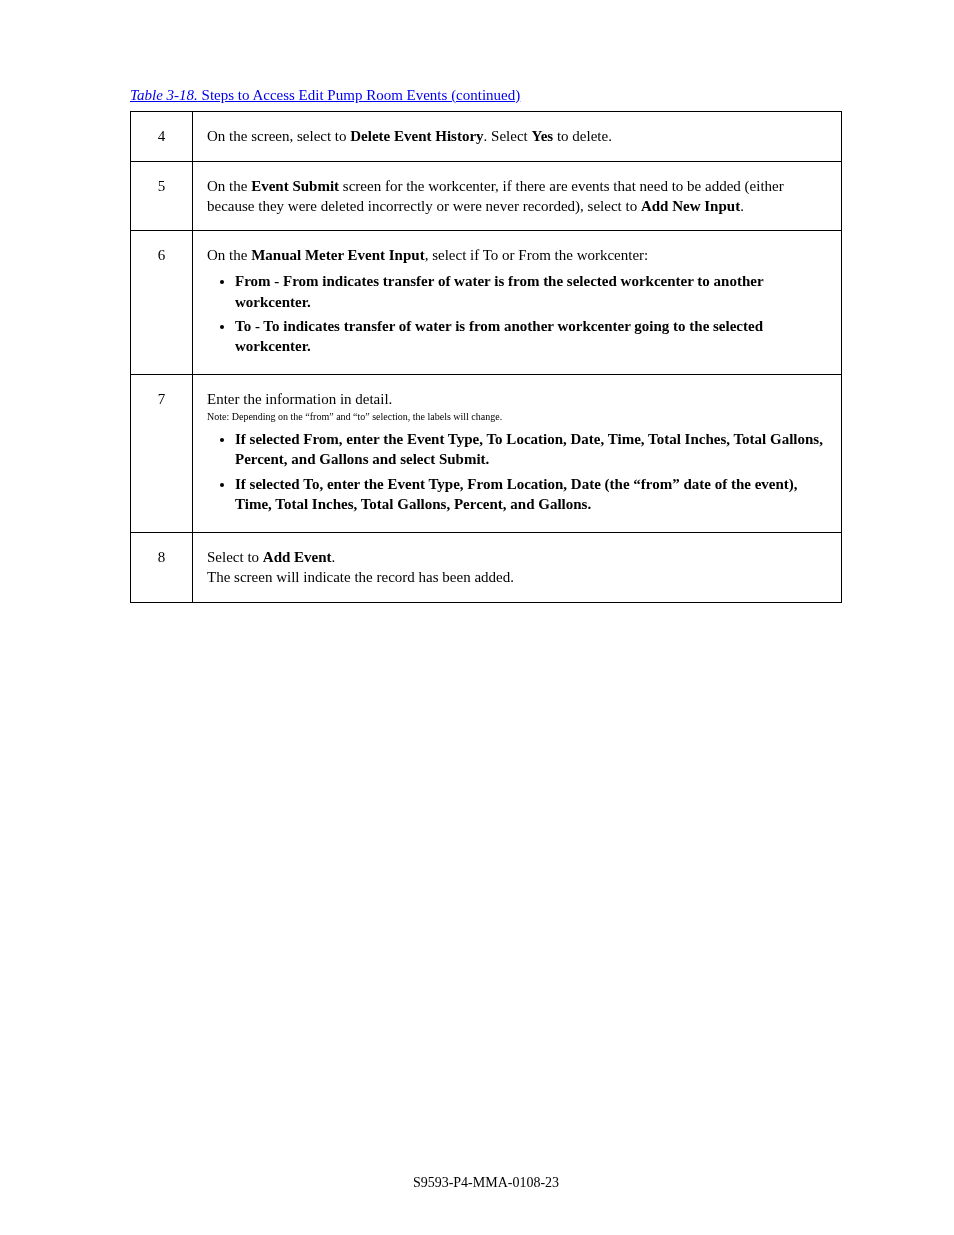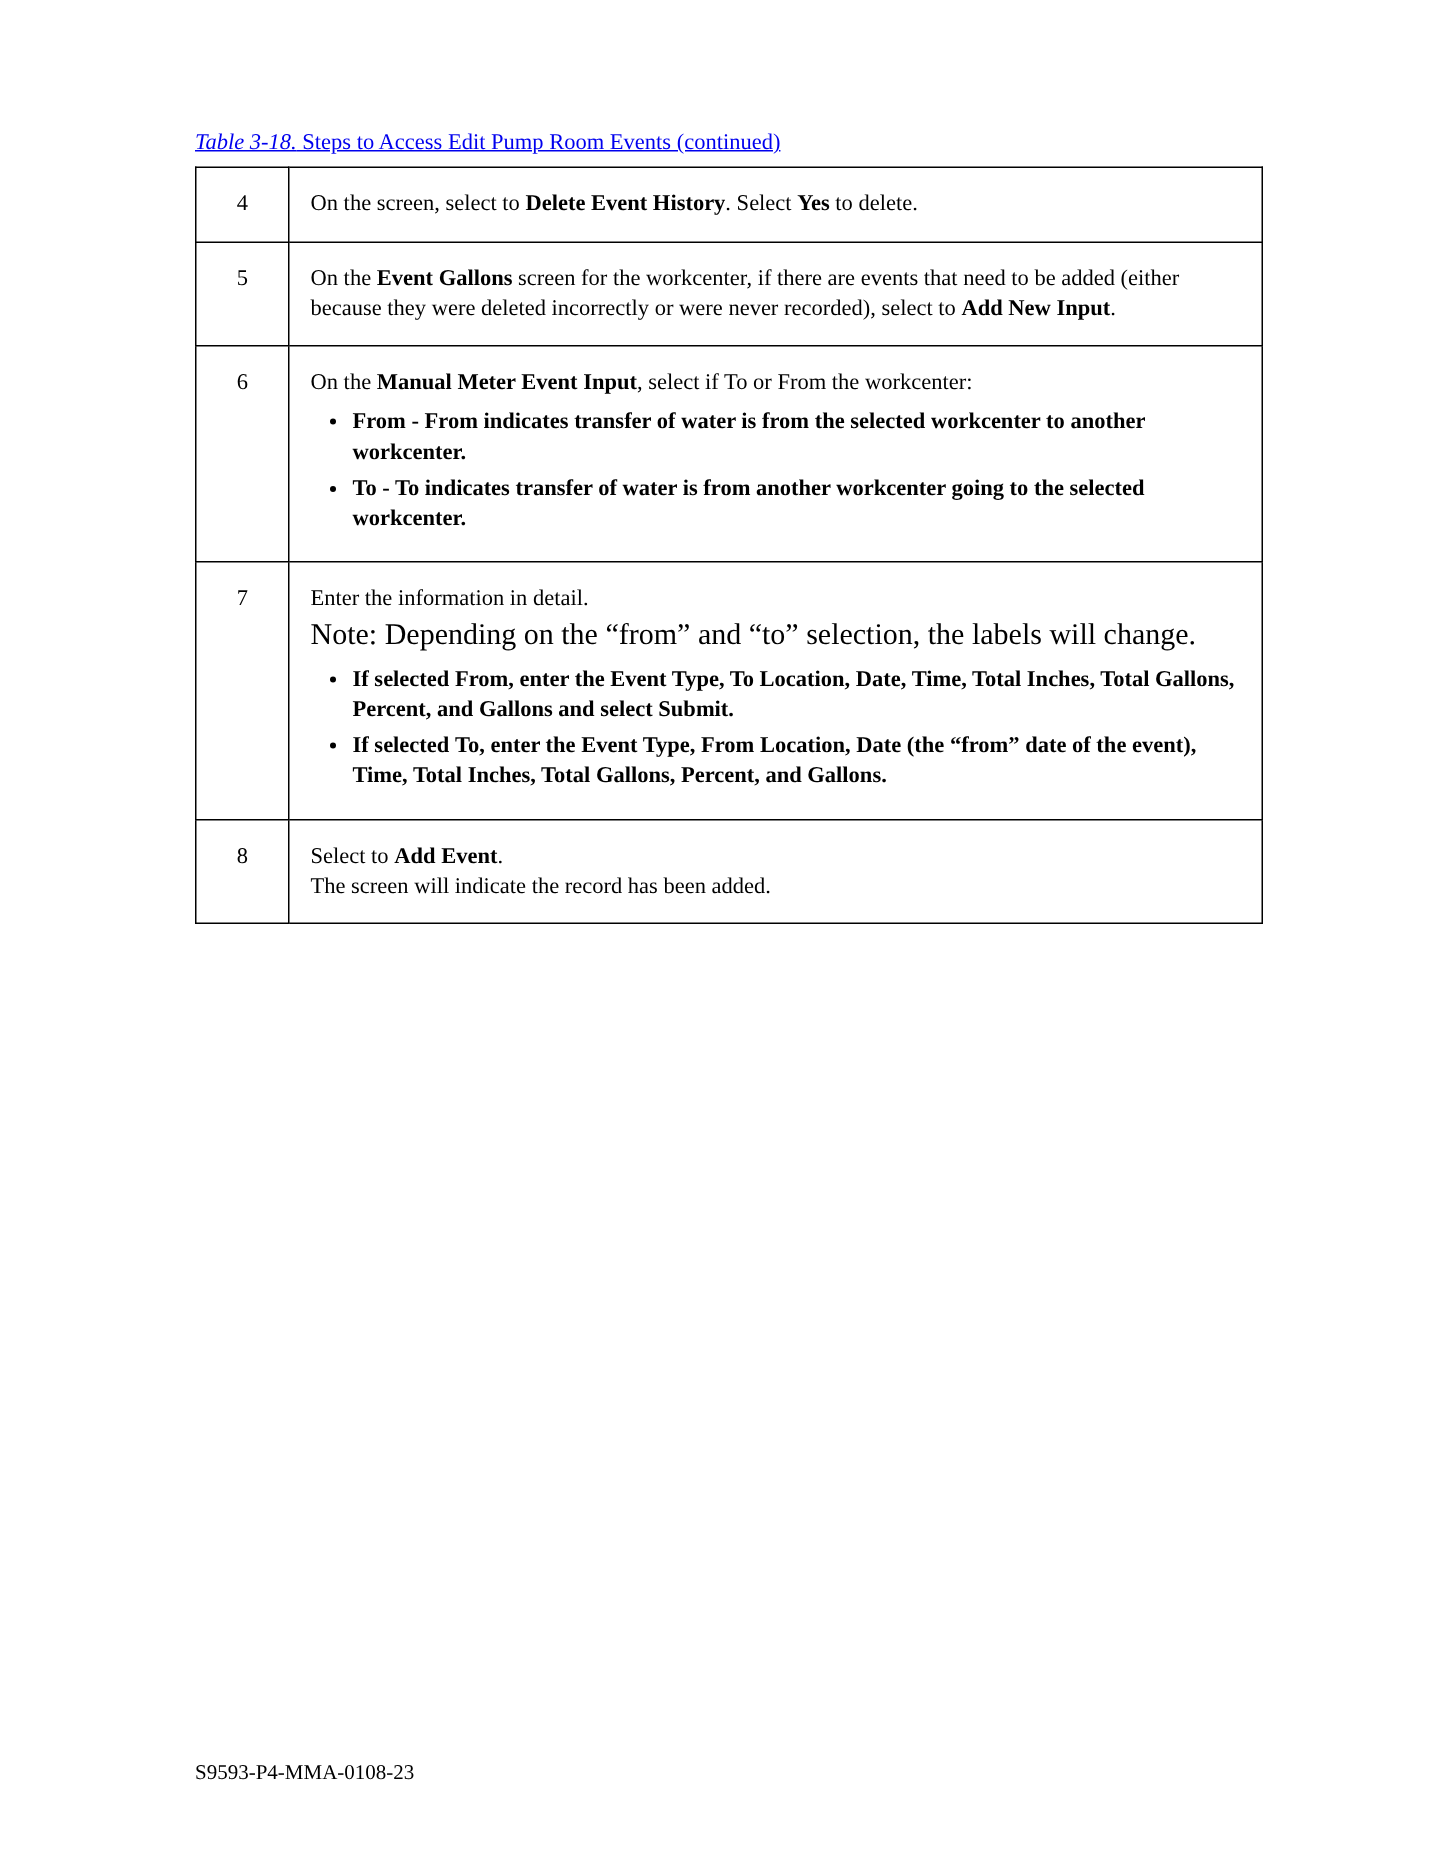--- a/index.html
+++ b/index.html
@@ -36,35 +36,35 @@
     border: 1.2px solid #000;
     padding: 14px 14px 14px 14px;
     vertical-align: top;
   }
   table.steps col.stepcol { width: 62px; }
   table.steps td.stepnum {
     text-align: center;
     font-weight: normal;
   }
   .small-note {
-    font-size: 20px;
+    font-size: 10px;
   }
   ul.inner {
     margin: 6px 0 2px 0;
     padding-left: 28px;
     font-weight: bold;
   }
   ul.inner li { margin: 4px 0; }
   .footer {
     position: absolute;
     bottom: 42px;
     left: 130px;
     right: 112px;
     display: flex;
-    justify-content: flex-start;
+    justify-content: center;
     font-size: 14px;
   }
 </style>
 </head>
 <body>
 
 <div class="page">
 
   <p class="table-title">
     <span class="prefix">Table 3-18.</span><span> Steps to Access Edit Pump Room Events (continued)</span>
@@ -75,21 +75,21 @@
         <col class="stepcol">
         <col>
       </colgroup>
     <tbody id="steps-body">
         <tr>
           <td class="stepnum">4</td>
           <td>On the screen, select to <b>Delete Event History</b>. Select <b>Yes</b> to delete.</td>
         </tr>
         <tr>
           <td class="stepnum">5</td>
-          <td>On the <b>Event Gallons</b> screen for the workcenter, if there are events that need to be added (either because they were deleted incorrectly or were never recorded), select to <b>Add New Input</b>.</td>
+          <td>On the <b>Event Submit</b> screen for the workcenter, if there are events that need to be added (either because they were deleted incorrectly or were never recorded), select to <b>Add New Input</b>.</td>
         </tr>
         <tr>
           <td class="stepnum">6</td>
           <td>On the <b>Manual Meter Event Input</b>, select if To or From the workcenter:<ul class="inner">
               <li><b>From</b> - From indicates transfer of water is from the selected workcenter to another workcenter.</li>
               <li><b>To</b> - To indicates transfer of water is from another workcenter going to the selected workcenter.</li>
             </ul></td>
         </tr>
         <tr>
           <td class="stepnum">7</td>

